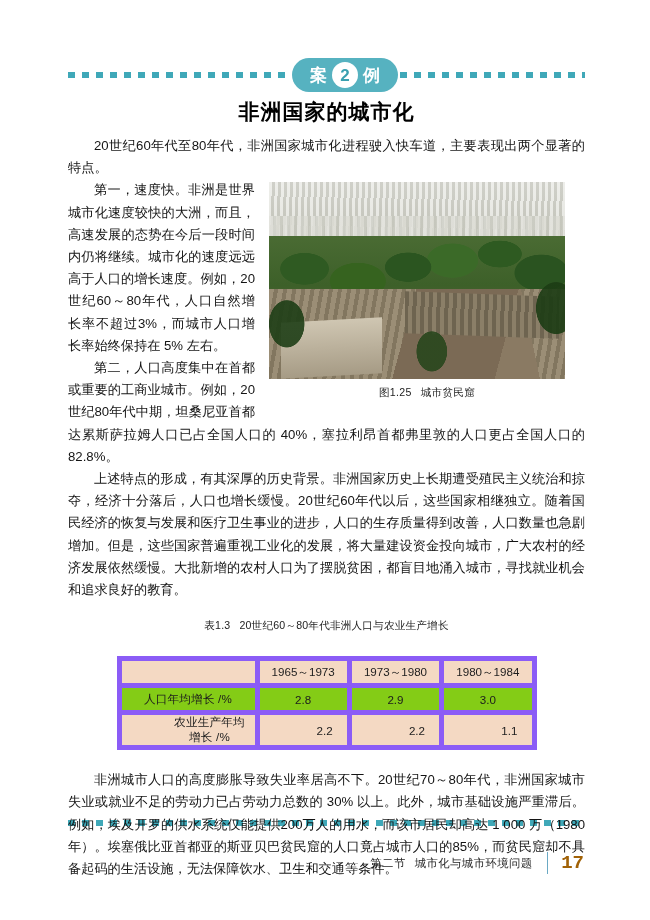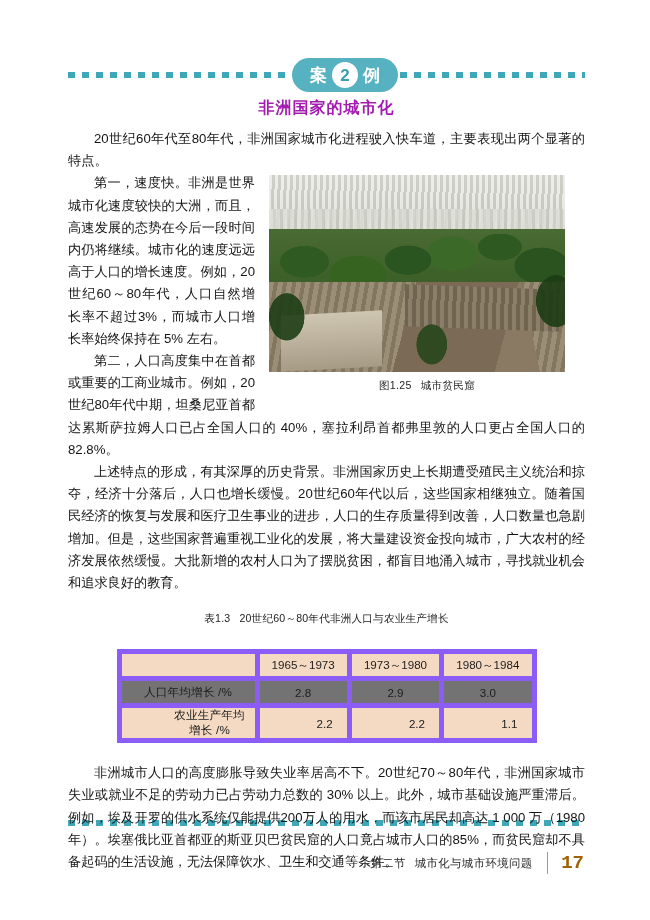--- a/index.html
+++ b/index.html
@@ -77,26 +77,26 @@
   
   .content {
     position: absolute;
     left: 68px;
     top: 98px;
     width: 517px;
   }
 
   .article-title {
     text-align: center;
-    font-size: 16px;
+    font-size: 21px;
     font-weight: bold;
     font-family: "Liberation Sans", "DejaVu Sans", sans-serif;
     letter-spacing: 1px;
     margin-bottom: 9px;
-    color: #a21caf;
+    color: #000000;
   }
 
   p.body-text {
     font-size: 13.2px;
     line-height: 22.2px;
     text-align: justify;
     text-justify: inter-character;
     text-indent: 26px;
     font-family: "Liberation Sans", "DejaVu Sans", sans-serif;
     color: #141414;
@@ -205,21 +205,21 @@
     color: #1d1d1d;
   }
   table.data-table td, table.data-table th {
     border: 5px solid #8b5cf6;
     height: 27px;
     text-align: center;
     font-weight: normal;
     padding: 0 4px;
   }
   table.data-table tr.r-head td { background: #f4d9c3; }
-  table.data-table tr.r-odd  td { background: #737373; }
+  table.data-table tr.r-odd  td { background: #84cc16; }
   table.data-table tr.r-even td { background: #f4d9c3; padding-left: 47px; }
   table.data-table td.rowhead {
     width: 138px;
     text-align: center;
     letter-spacing: .2px;
   }
   table.data-table td.corner { background: #f4d9c3; }
 
   
   .footer {

